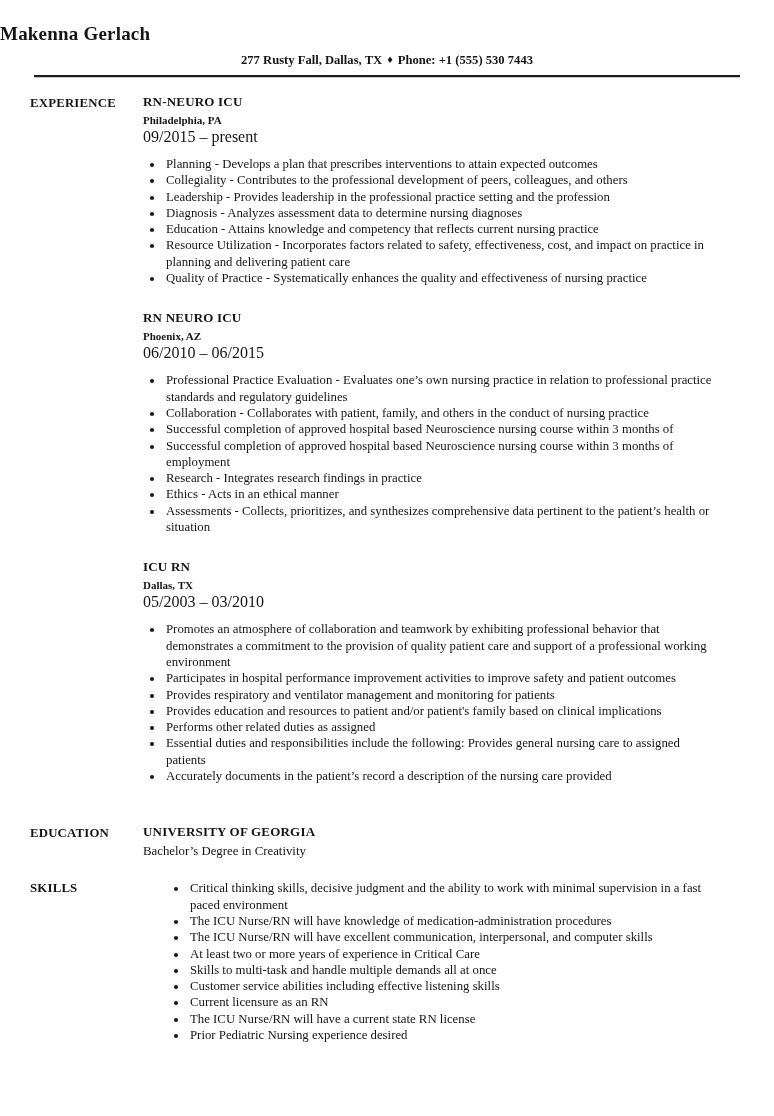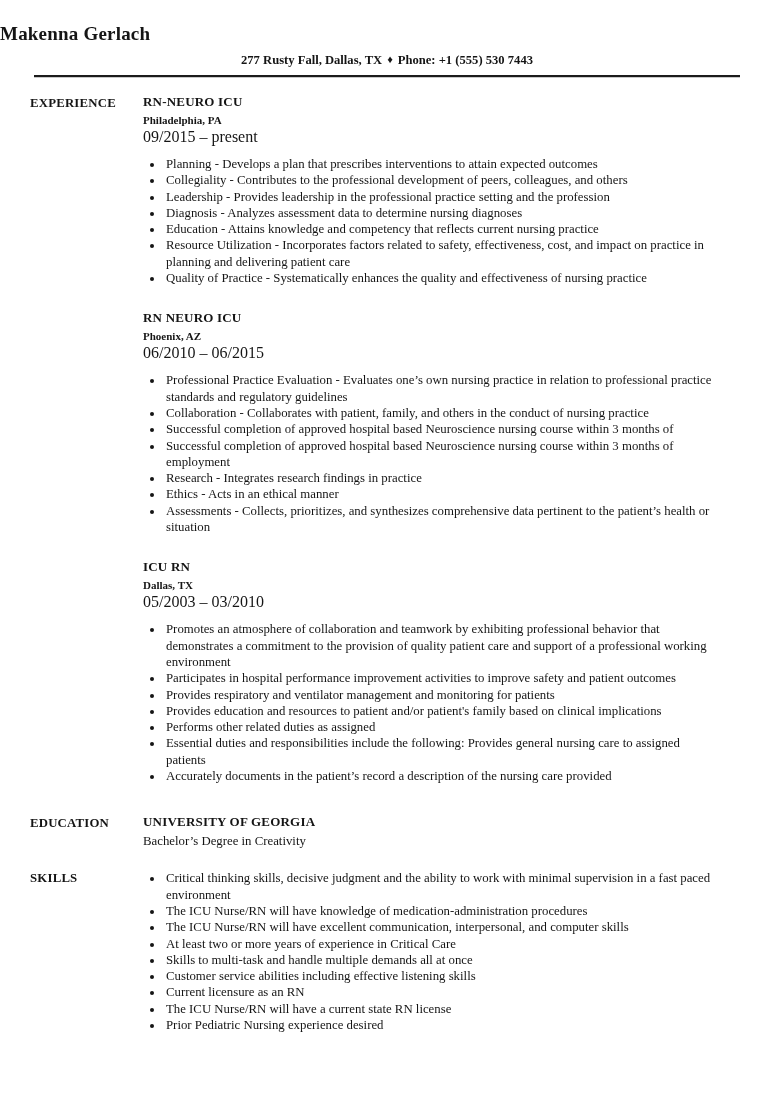--- a/index.html
+++ b/index.html
@@ -43,22 +43,22 @@
     align-items: start;
   }
   .section-label {
     font-weight: bold;
     font-size: 12.8px;
     line-height: 16px;
     letter-spacing: 0.2px;
     padding-top: 1px;
   }
   .sec-experience { margin-top: 16px; }
-  .sec-education  { margin-top: 30px; }
-  .sec-skills     { margin-top: 20px; }
+  .sec-education  { margin-top: 40px; }
+  .sec-skills     { margin-top: 20px; gap: 24px; }
 
   .job { margin-bottom: 24px; }
   .job:last-child { margin-bottom: 0; }
   .job-title    { font-weight: bold; font-size: 13px; line-height: 16px; letter-spacing: 0.2px; }
   .job-location { font-weight: bold; font-size: 11px; line-height: 16px; margin-top: 2px; }
   .job-dates    { font-size: 16px; line-height: 15px; margin-top: 1px; }
 
   ul.bullets {
     margin-top: 12px;
     padding-left: 21px;

